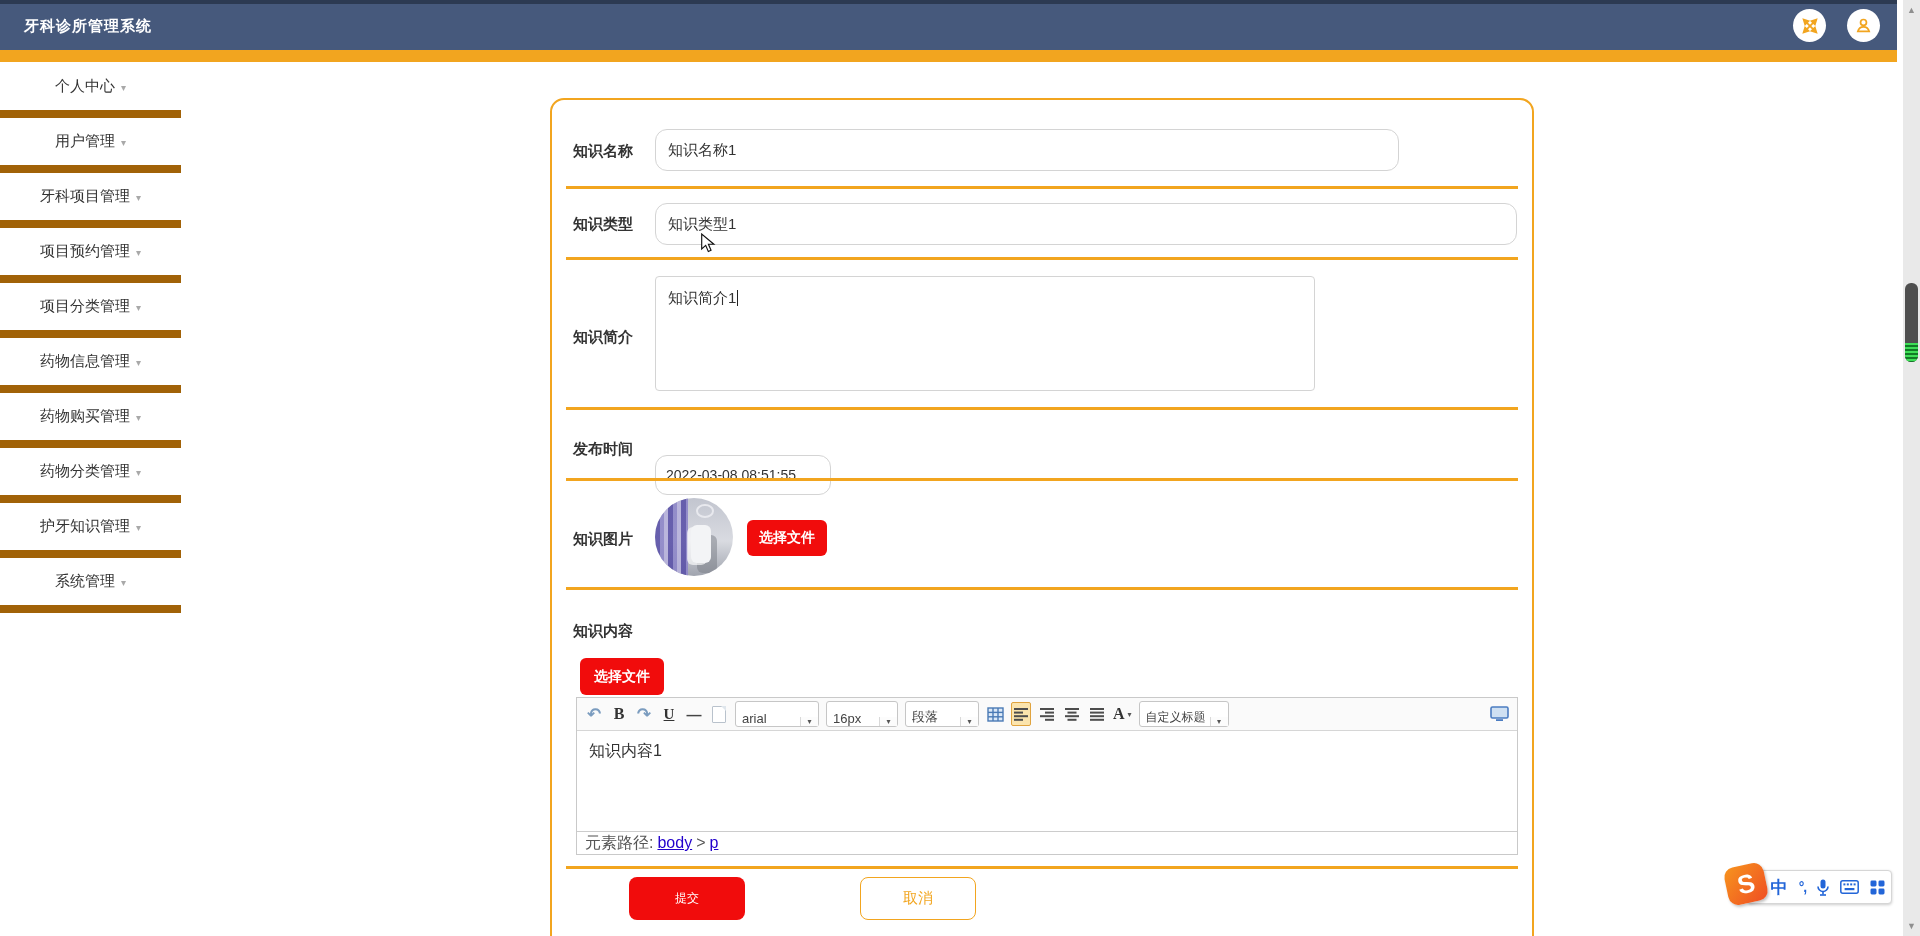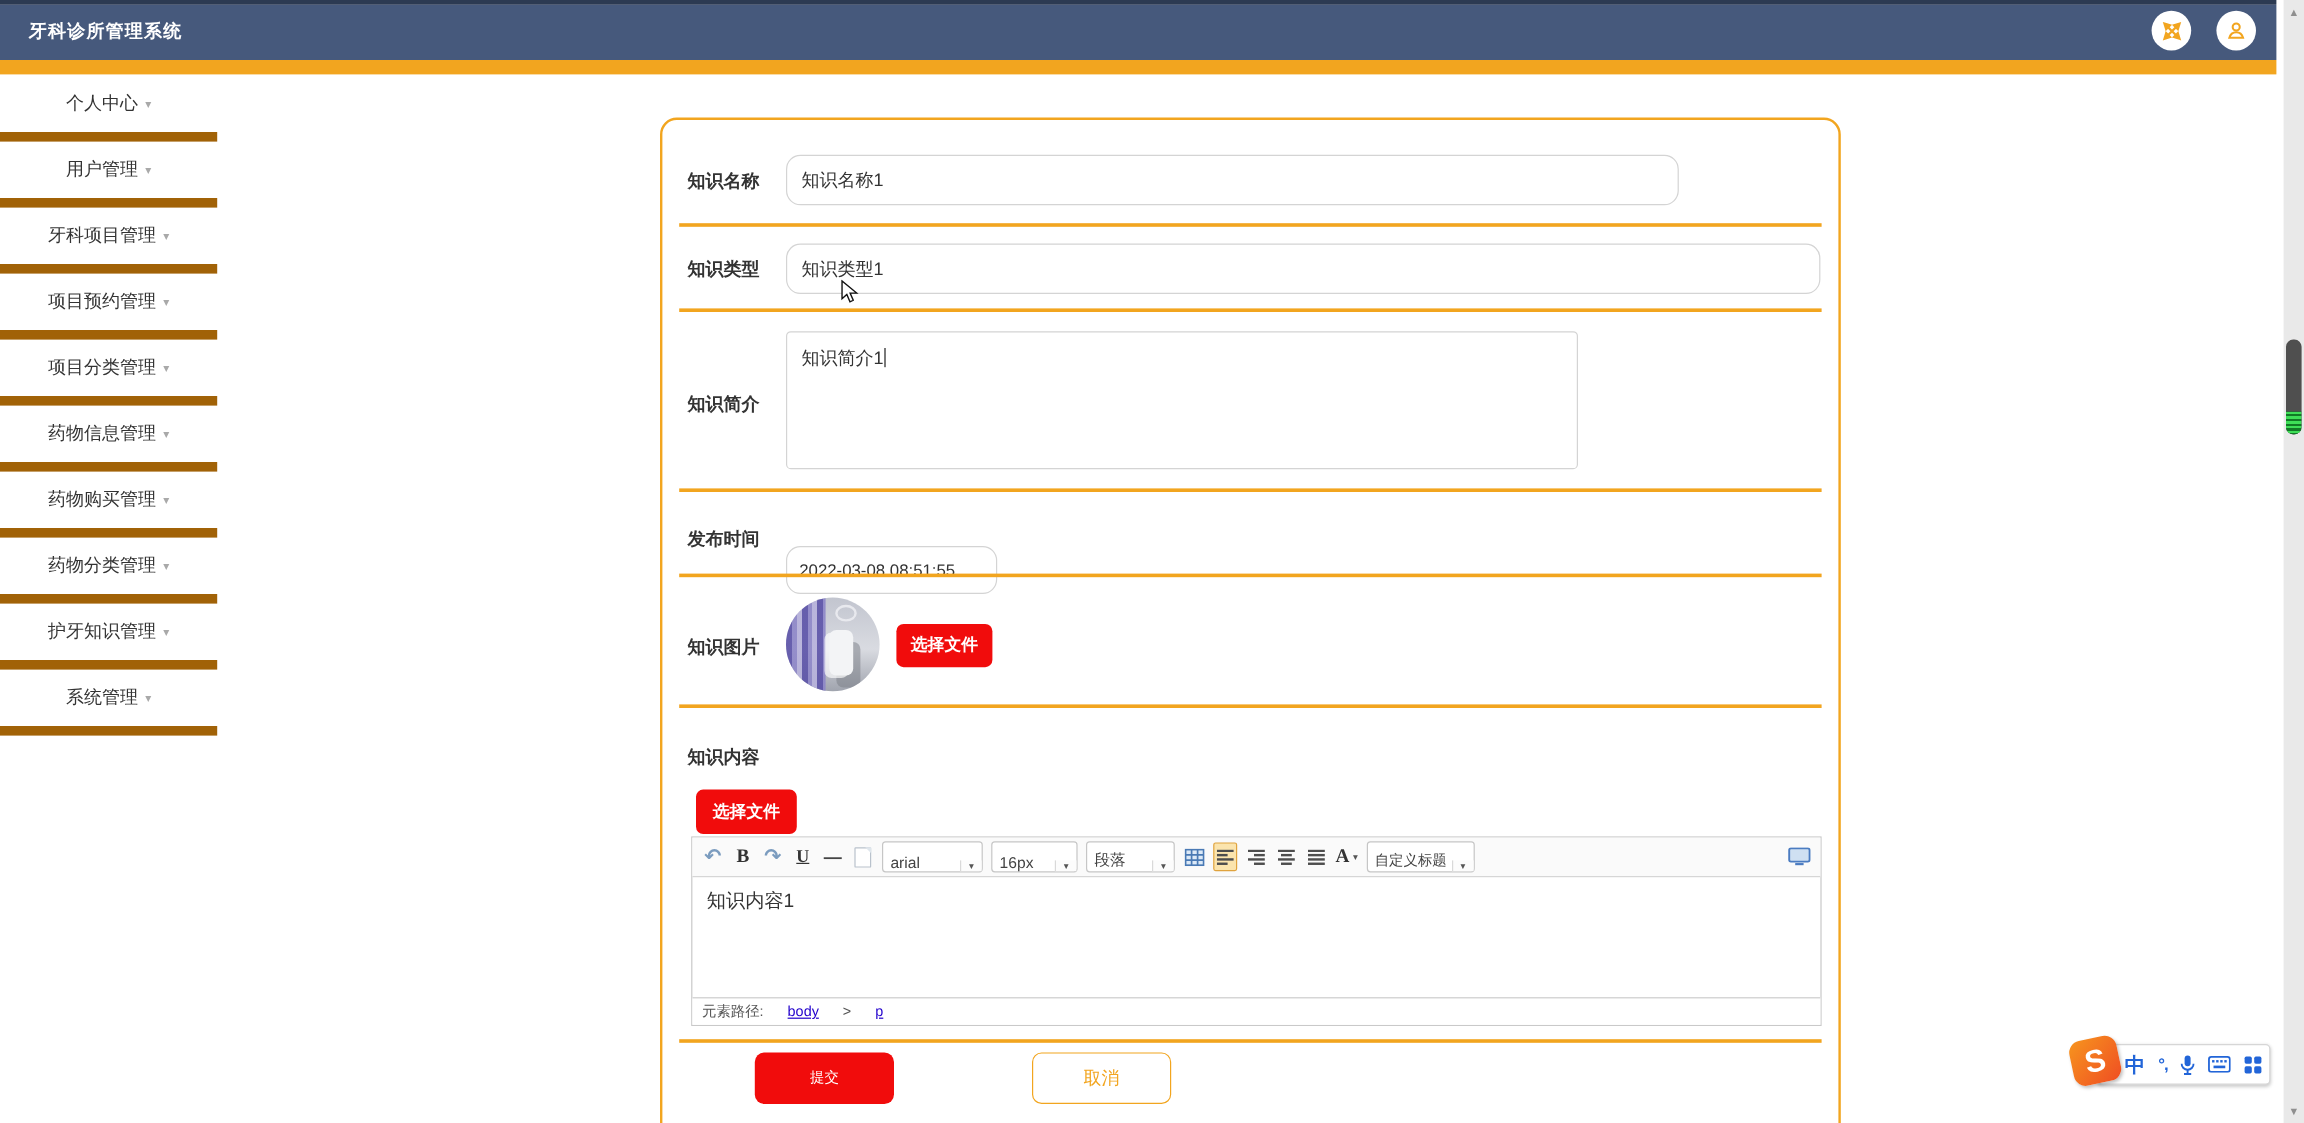--- a/index.html
+++ b/index.html
@@ -58,21 +58,21 @@
   .tb-select .val{display:flex;align-items:center;padding:0 6px;white-space:nowrap;}
   .tb-select .arr{width:17px;display:flex;align-items:center;justify-content:center;
     border-left:1px solid #d9d9d9;font-size:8px;color:#555;background:#fcfcfc;}
   .tb-align.active{background:#fbe4ad;border:1px solid #e0a33e;}
   .tb-fontcolor{gap:3px;}
   .tb-fontcolor .a{font-family:"Liberation Serif","DejaVu Serif",serif;font-weight:bold;font-size:16px;}
   .tb-fontcolor .c{font-size:8px;color:#555;}
   .tb-monitor{margin-left:auto;}
   .editor-content{height:100px;padding:10px 12px;font-size:16px;color:#333;box-sizing:border-box;}
   .editor-footer{height:23px;border-top:1px solid #ccc;display:flex;align-items:center;padding:0 8px;
-    font-size:12px;color:#555;gap:20px;box-sizing:border-box;background:#fff;}
+    font-size:16px;color:#555;gap:4px;box-sizing:border-box;background:#fff;}
   .path-link{color:#2200cc;text-decoration:underline;cursor:pointer;}
   
   .submit-btn{position:absolute;left:77px;top:777px;width:116px;height:43px;background:#f10c0c;color:#fff;
     border:none;border-radius:8px;font-size:12px;display:flex;align-items:center;justify-content:center;cursor:pointer;}
   .cancel-btn{position:absolute;left:308px;top:777px;width:116px;height:43px;background:#fff;color:#f2a51f;
     border:1px solid #f2a51f;border-radius:8px;font-size:15px;display:flex;align-items:center;justify-content:center;cursor:pointer;}
   
   .ime{position:absolute;left:1726px;top:862px;width:180px;height:50px;z-index:40;}
   .ime-bar{position:absolute;left:22px;top:8px;width:144px;height:34px;background:#fff;border:1px solid #d6d6d6;
     border-radius:4px;box-shadow:0 1px 3px rgba(0,0,0,.2);display:flex;align-items:center;

